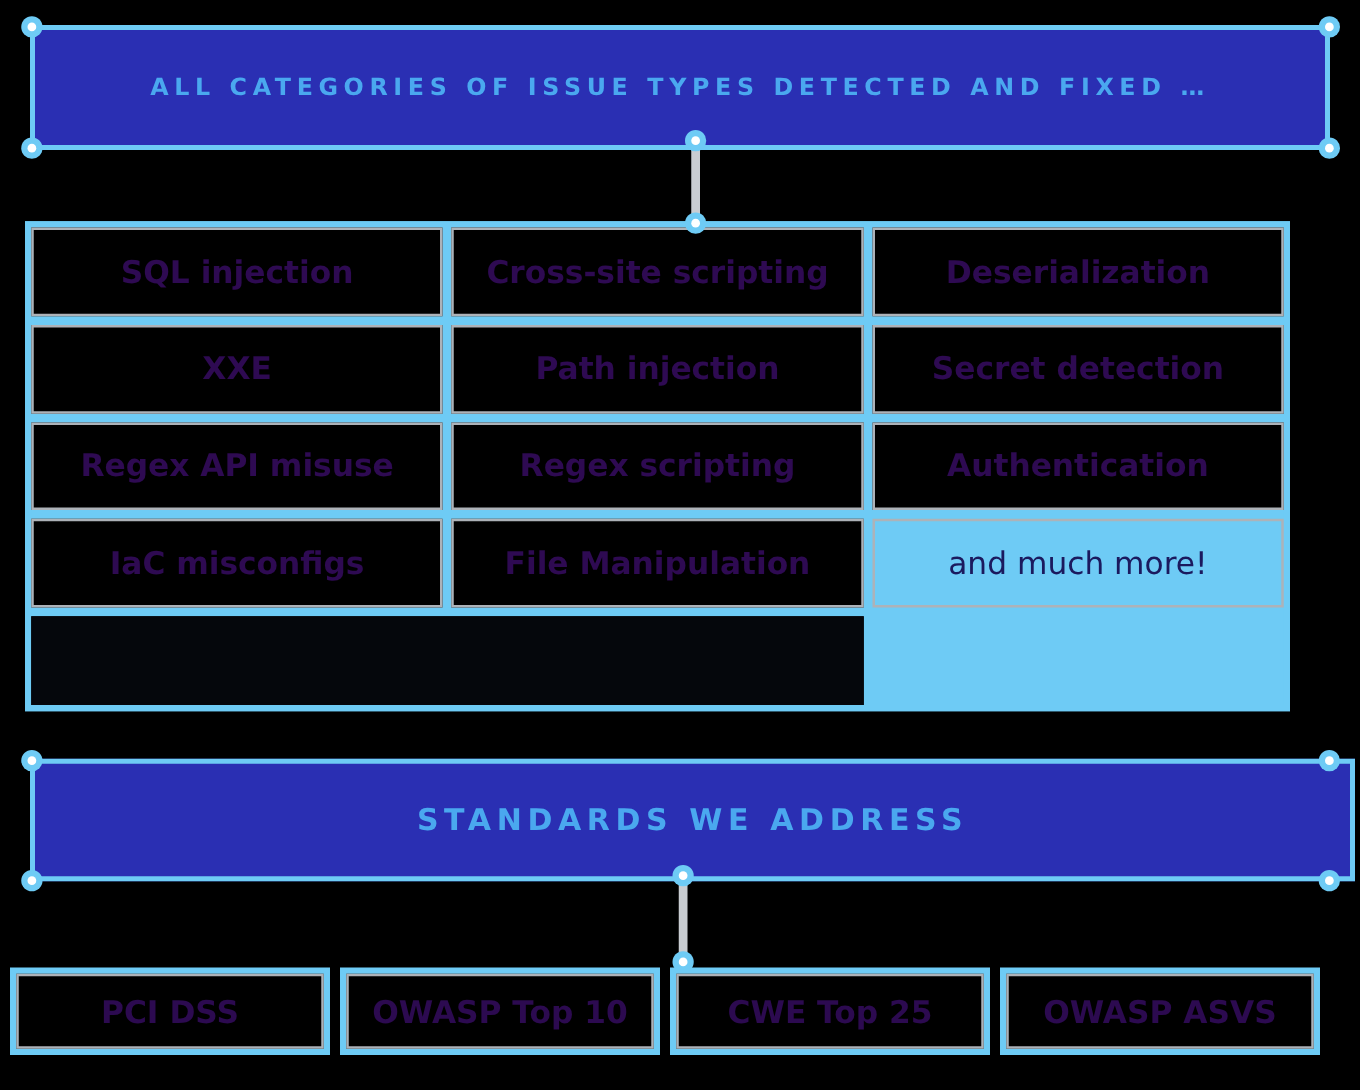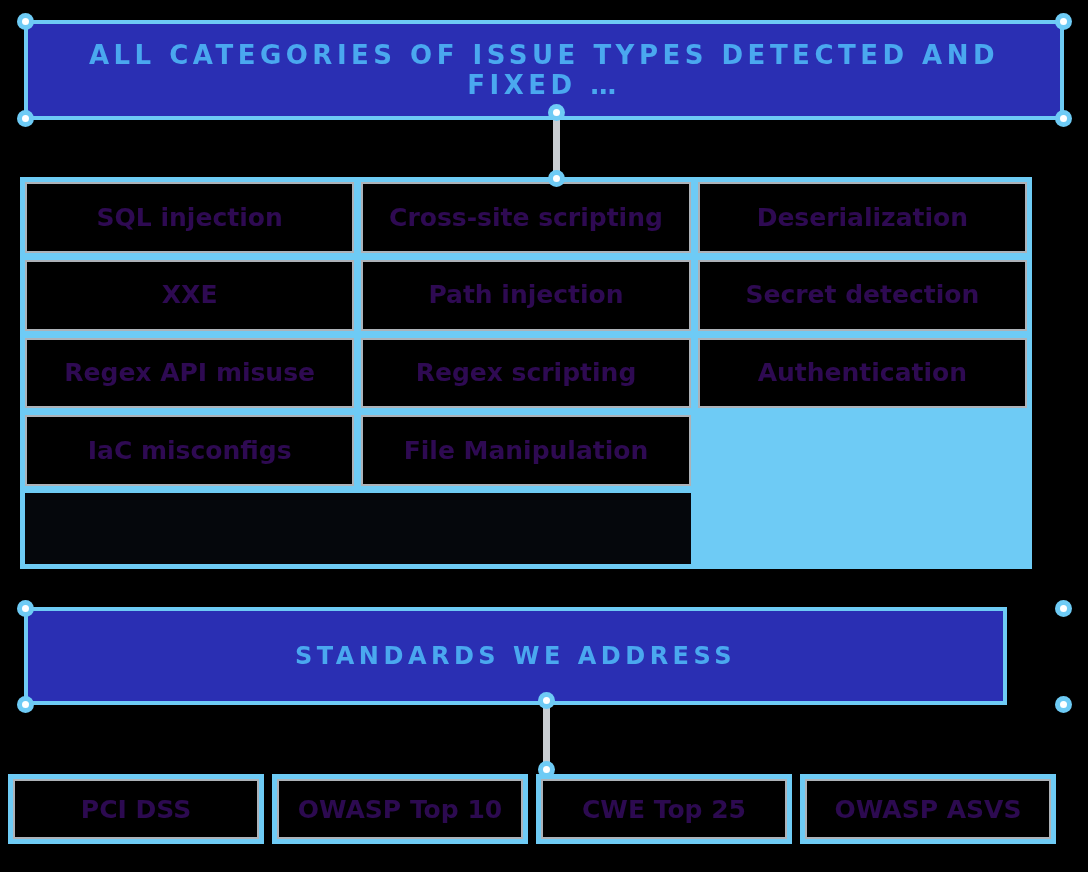--- a/index.html
+++ b/index.html
@@ -38,26 +38,26 @@
     letter-spacing: 4.5px;
     text-align: center;
     font-family: "DejaVu Sans", sans-serif;
   }
   #banner-top {
     left: 24px;
     top: 20px;
     width: 1040px;
     height: 100px;
   }
-  #banner-top .banner-title { font-size: 26px; }
+  #banner-top .banner-title { font-size: 19px; }
 
   #banner-standards {
     left: 24px;
     top: 607px;
-    width: 983px;
+    width: 1060px;
     height: 98px;
   }
   #banner-standards .banner-title { font-size: 24px; }
 
   
   .handle {
     position: absolute;
     width: 17px;
     height: 17px;
     border-radius: 50%;
@@ -218,20 +218,23 @@
       <span class="cell-label">Authentication</span>
     </div>
 
     <div class="cell">
       <span class="cell-label">IaC misconfigs</span>
     </div>
     <div class="cell">
       <span class="cell-label">File Manipulation</span>
     </div>
 
+    <div class="cell highlight">
+      <span class="cell-label">and much more!</span>
+    </div>
     <div class="cell empty span2"></div>
   </div>
 
   <div class="connector-line" style="left:543px; top:699px; height:72px;"></div>
   <div class="handle" style="left:538px; top:692px;"></div>
   <div class="handle" style="left:538px; top:761px;"></div>
 
   <div class="banner" id="banner-standards">
     <div class="banner-title">STANDARDS WE ADDRESS</div>
   </div>

